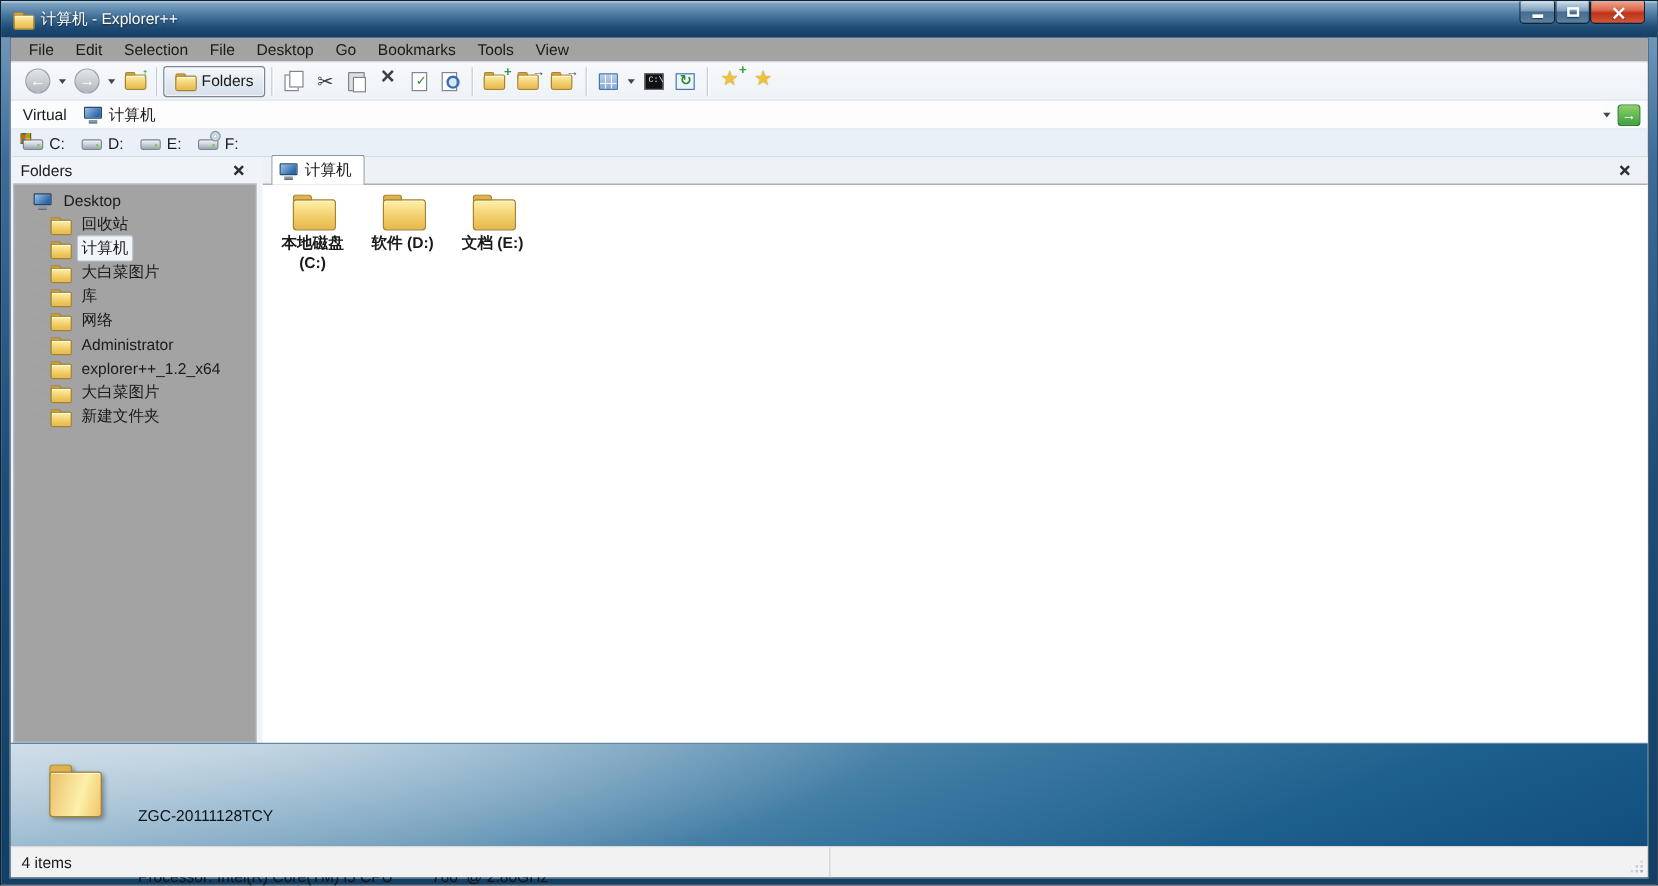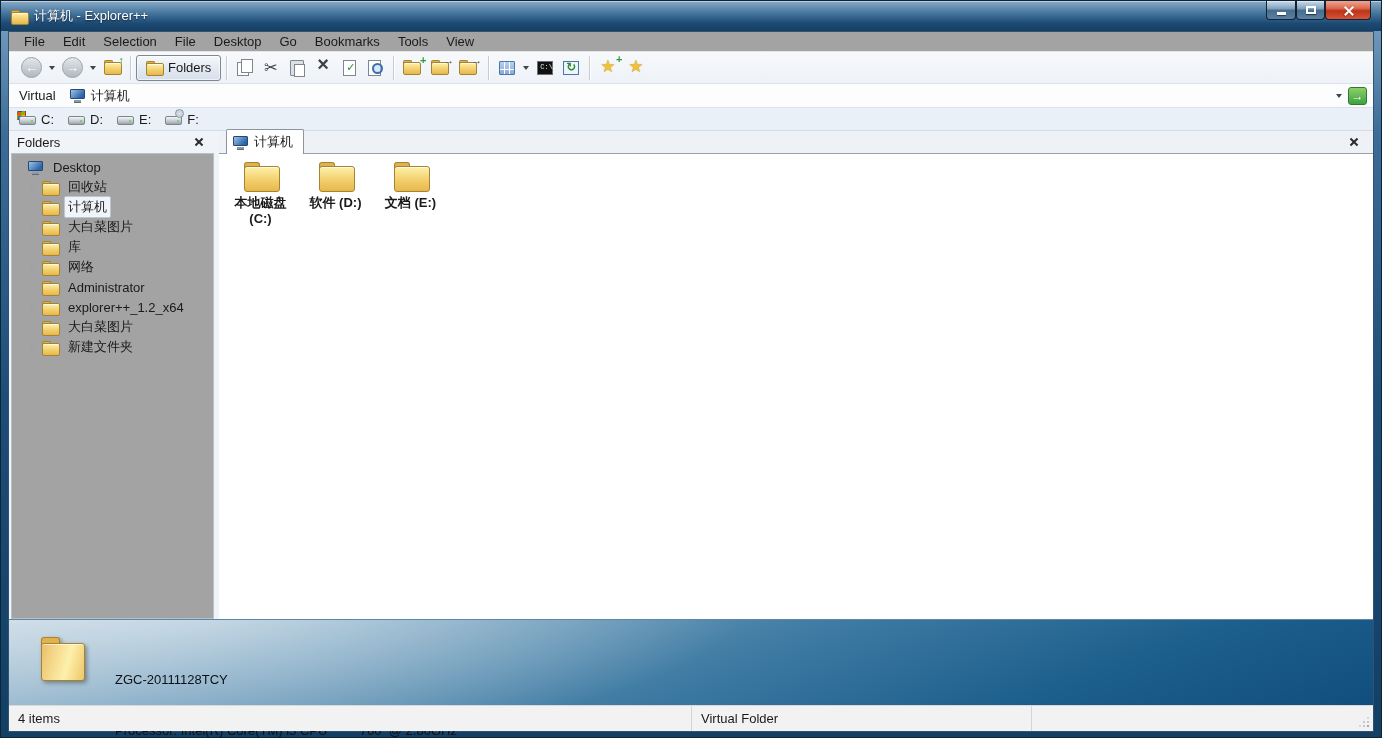--- a/index.html
+++ b/index.html
@@ -453,19 +453,18 @@
       <span class="fi fi-xl"></span>
       <div class="info-text">
         <div>ZGC-20111128TCY</div>
         <div>Processor: Intel(R) Core(TM) i5 CPU         760  @ 2.80GHz</div>
         
       </div>
     </div>
 
     <div class="statusbar">
       <div class="status-cell sc1">4 items</div>
-      <div class="status-cell sc2">Virtual Folder</div>
       <div class="status-cell sc3"></div>
       <span class="grip"></span>
     </div>
 
   </div>
 </div>
 
 </body></html>

